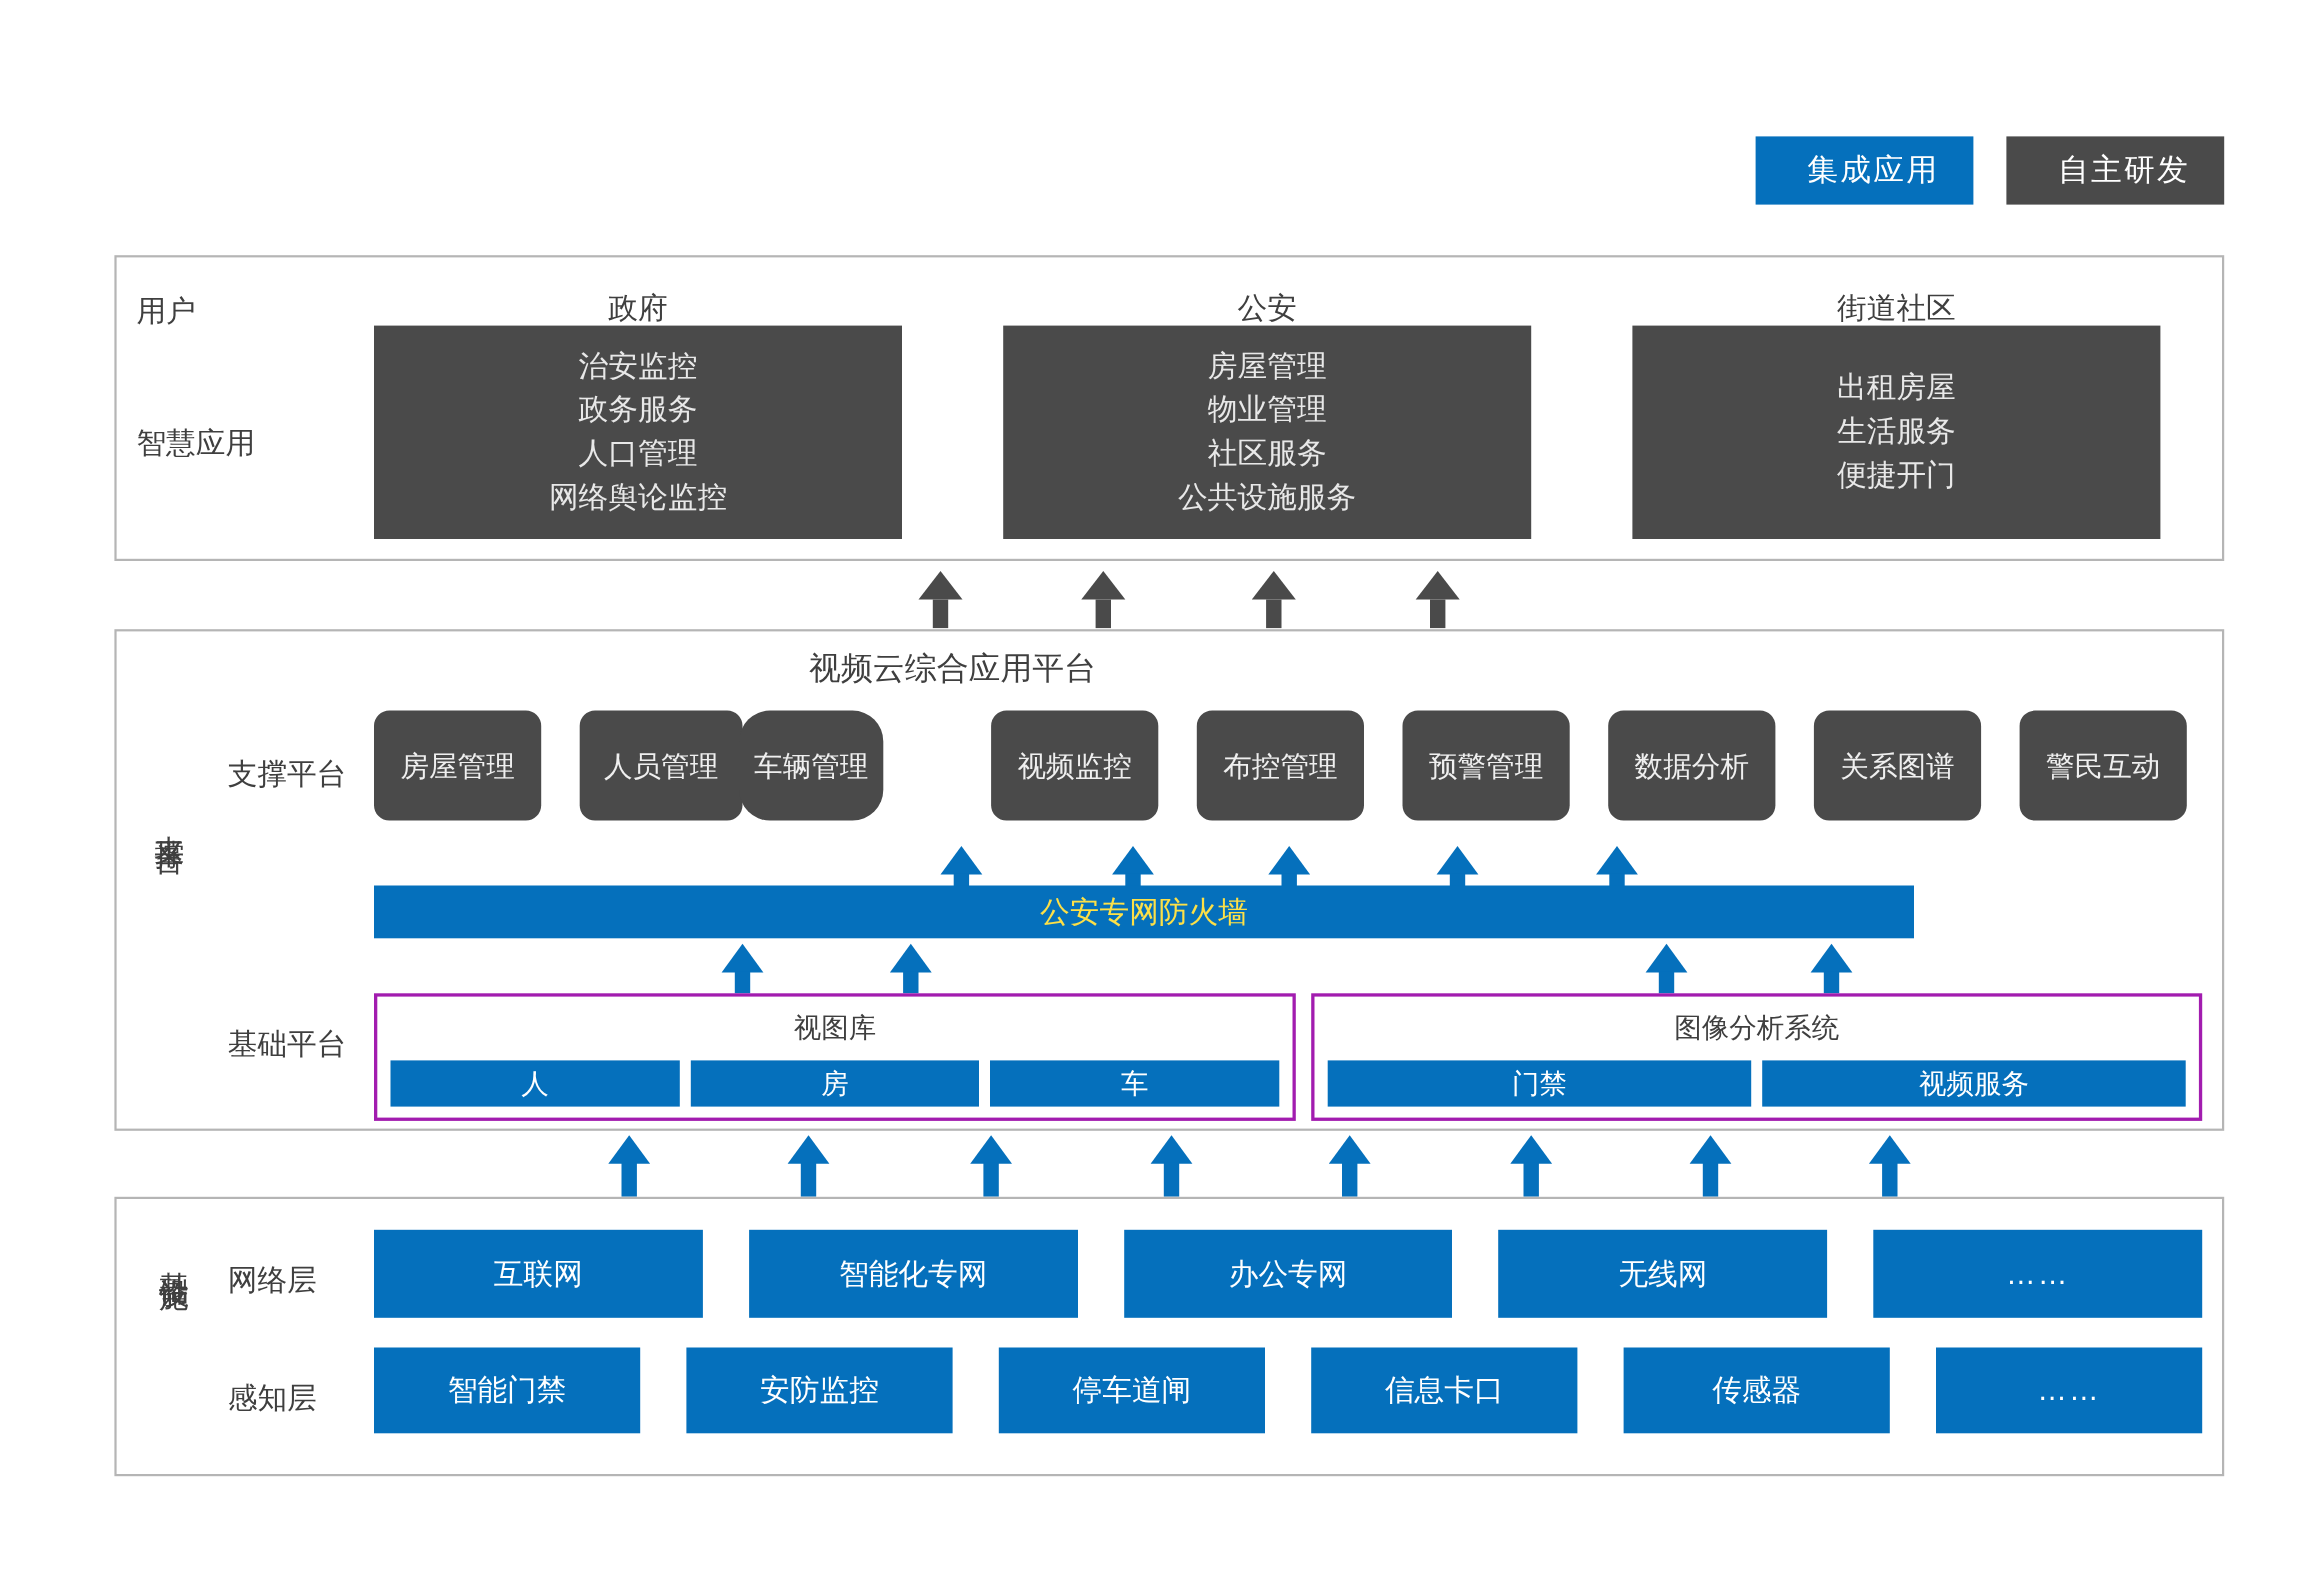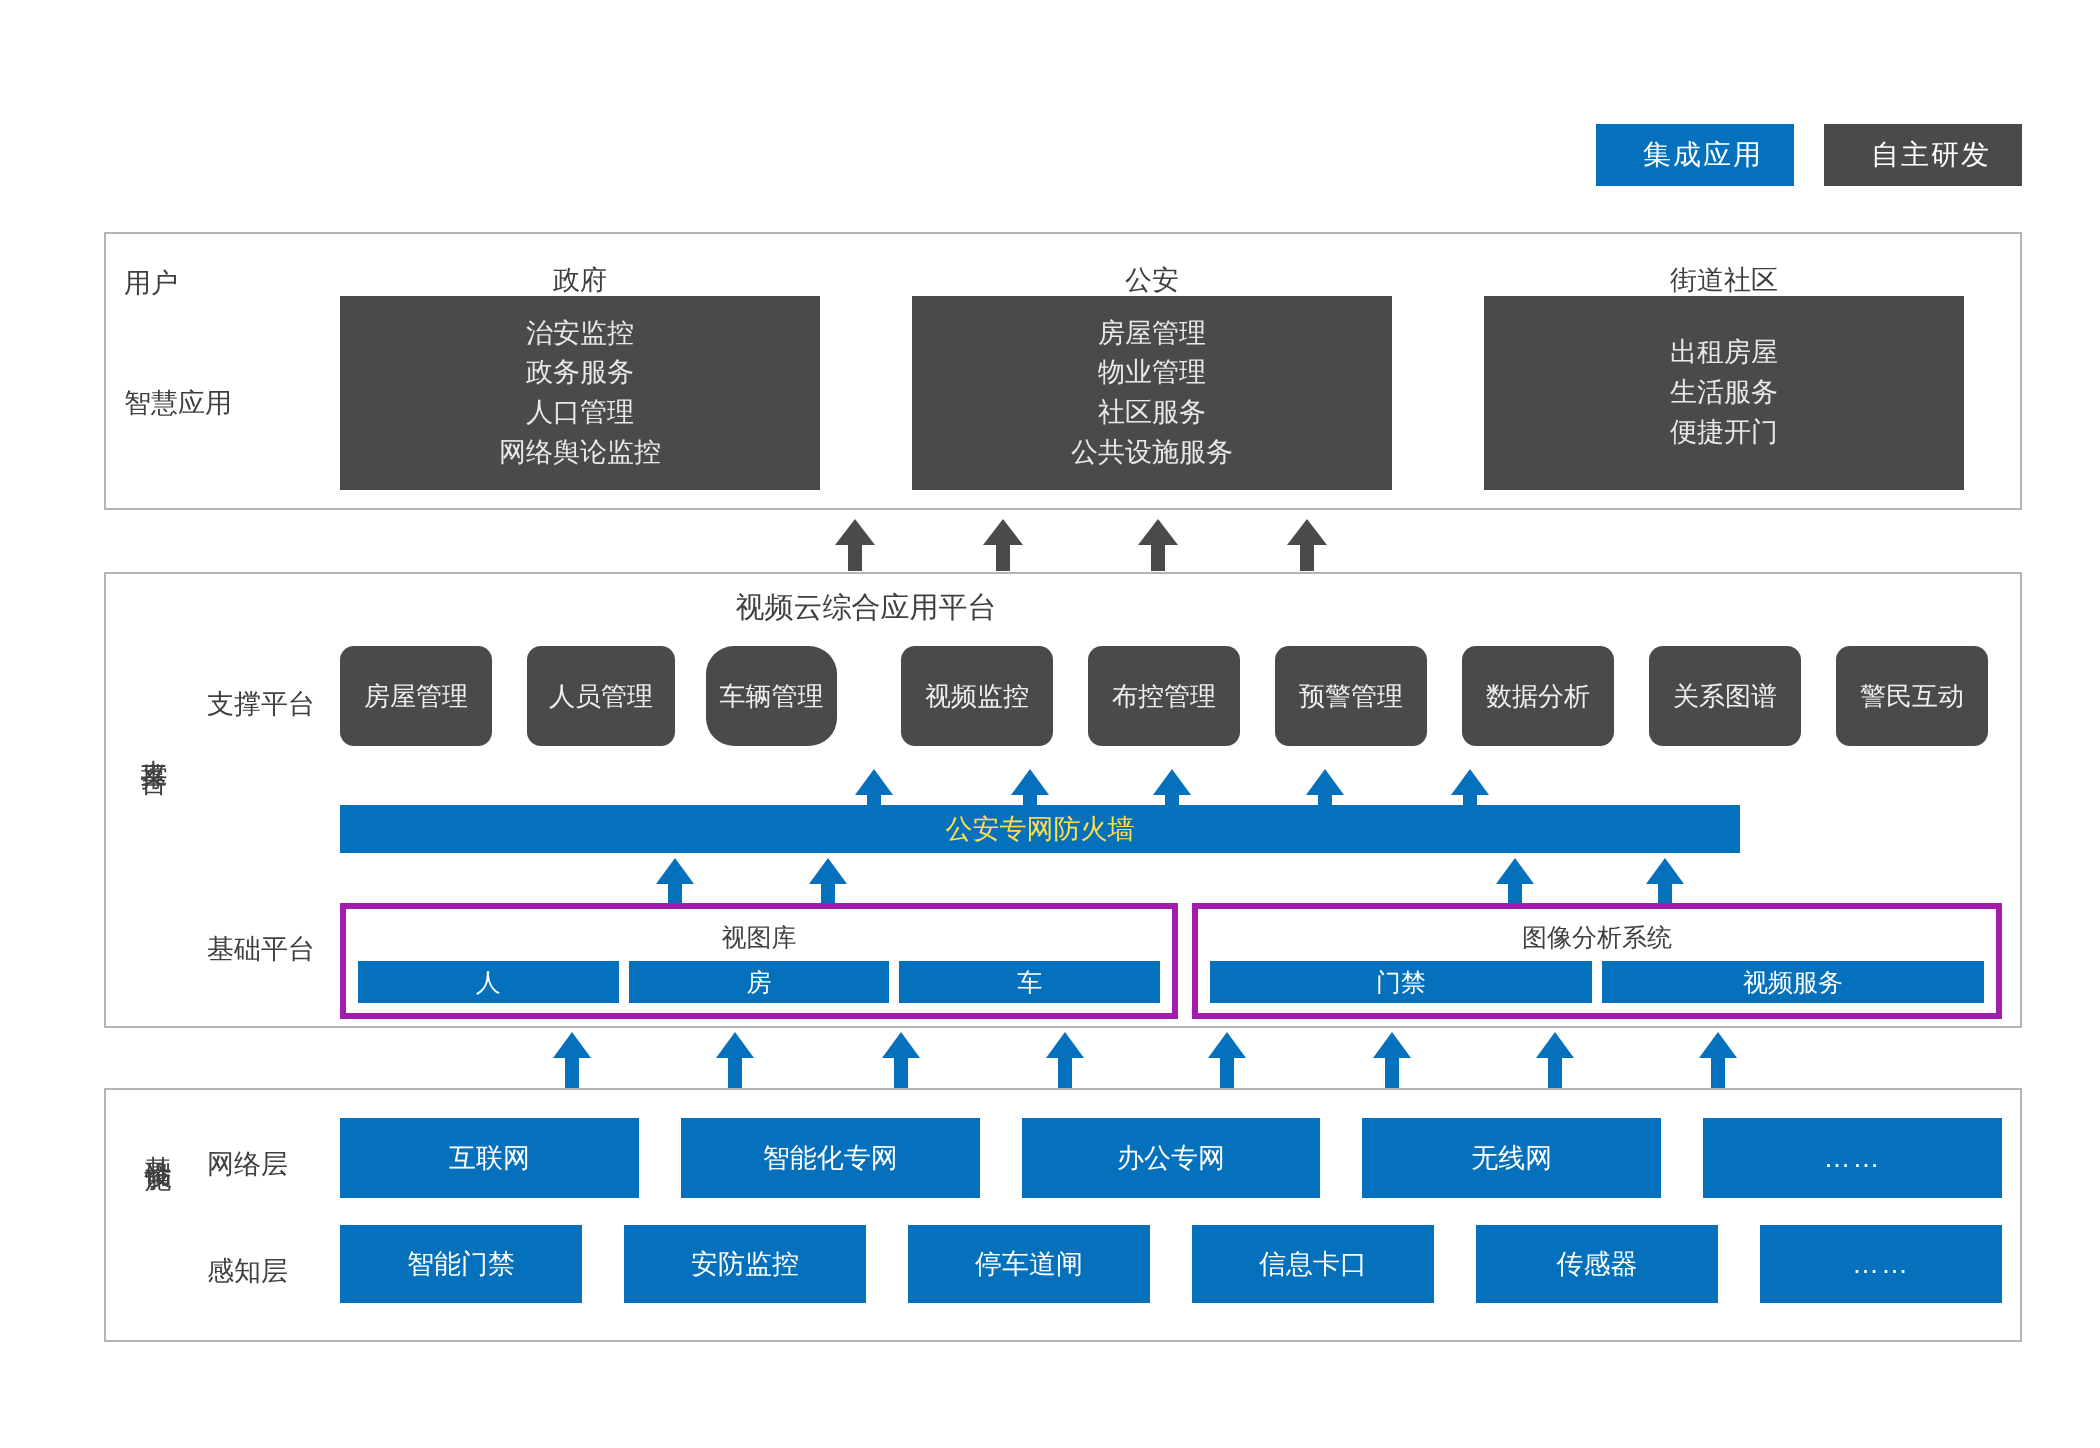--- a/index.html
+++ b/index.html
@@ -194,21 +194,21 @@
     background: #0570BC;
     color: #fde047;
     font-size: 27px;
     display: flex;
     align-items: center;
     justify-content: center;
   }
 
   .group-box {
     position: absolute;
-    border: 6px solid #a21caf;
+    border: 3px solid #a21caf;
     background: #ffffff;
     box-sizing: border-box;
   }
   #group-viewlib { left: 340px;  top: 903px; width: 838px; height: 116px; }
   #group-imgsys  { left: 1192px; top: 903px; width: 810px; height: 116px; padding-left: 44px; }
   .group-title {
     position: absolute;
     top: 12px;
     left: 0;
     width: 100%;
@@ -335,21 +335,21 @@
     </div>
 
   <div class="panel" id="panel-platform"></div>
   <div id="platform-title">视频云综合应用平台</div>
   <div id="vlabel-support">支撑平台</div>
   <div class="row-label" id="label-support-row">支撑平台</div>
   <div class="row-label" id="label-base-row">基础平台</div>
 
   <div class="sup-card" style="left:340px; width:152px;">房屋管理</div>
   <div class="sup-card" style="left:527px; width:148px;">人员管理</div>
-  <div class="sup-card" style="left:706px; width:131px;border-radius:28px;">车辆管理</div>
+  <div class="sup-card" style="left:672px; width:131px;border-radius:28px;">车辆管理</div>
   <div class="sup-card" style="left:901px; width:152px;">视频监控</div>
   <div class="sup-card" style="left:1088px; width:152px;">布控管理</div>
   <div class="sup-card" style="left:1275px; width:152px;">预警管理</div>
   <div class="sup-card" style="left:1462px; width:152px;">数据分析</div>
   <div class="sup-card" style="left:1649px; width:152px;">关系图谱</div>
   <div class="sup-card" style="left:1836px; width:152px;">警民互动</div>
 
   <div class="arrow arrow-blue" style="left:874px; top:769px;">
       <div class="head"></div>
       <div class="tail" style="height:36px;"></div>

